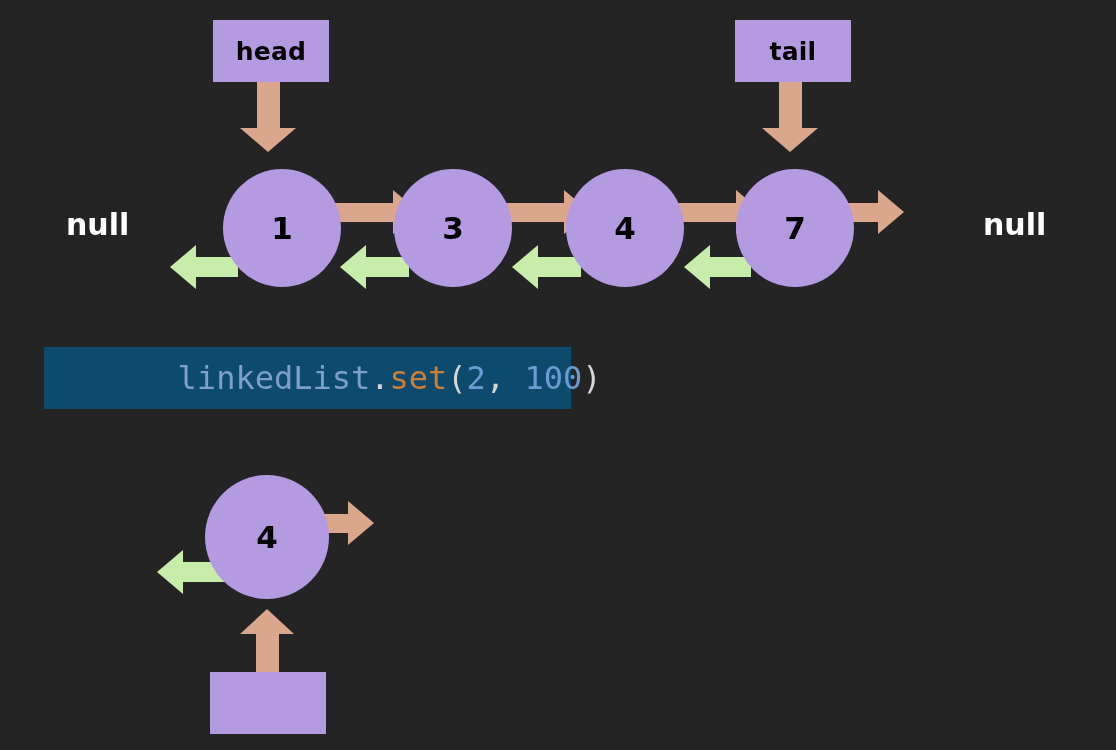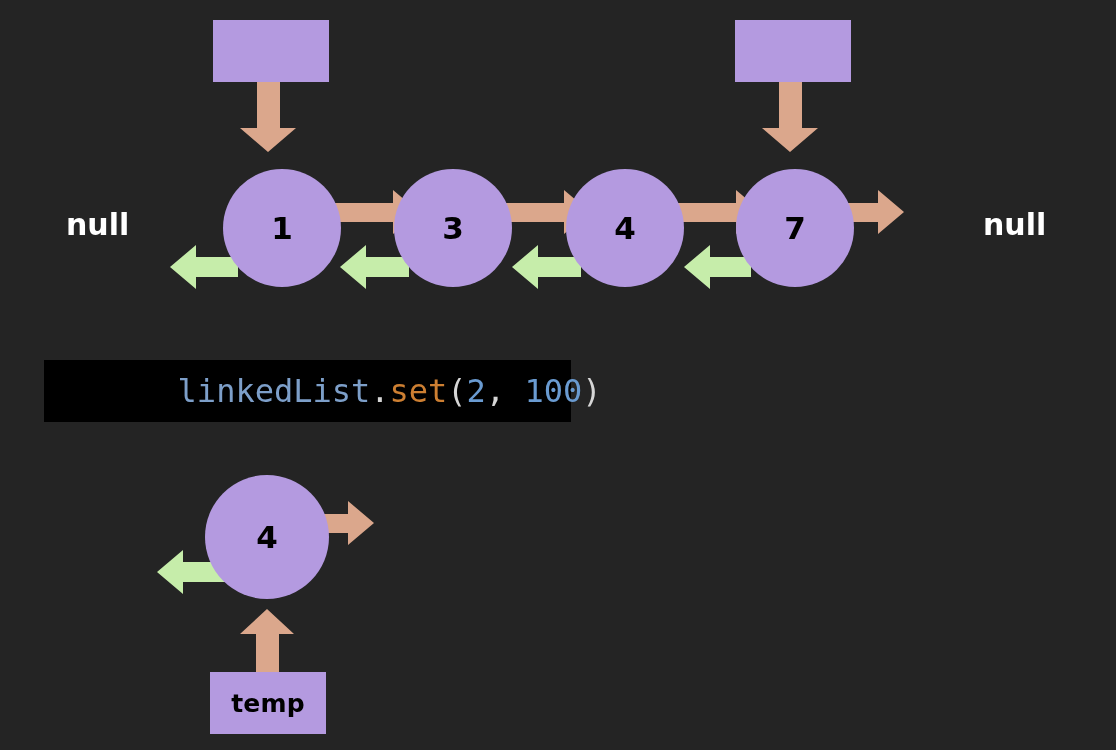--- a/index.html
+++ b/index.html
@@ -55,24 +55,24 @@
     font-size: 31px;
     font-family: "DejaVu Sans", sans-serif;
     display: flex;
     align-items: center;
     justify-content: center;
     pointer-events: none;
   }
   .code-block {
     position: absolute;
     left: 44px;
-    top: 360px;
+    top: 347px;
     width: 527px;
     height: 62px;
-    background: #000000;
+    background: #0c4a6e;
     display: flex;
     align-items: center;
     padding-left: 18px;
     box-sizing: border-box;
   }
   .code-text {
     font-family: "DejaVu Sans Mono", monospace;
     font-size: 32px;
     white-space: pre;
     letter-spacing: 0px;
@@ -112,22 +112,25 @@
     <circle cx="282" cy="228" r="59" fill="#b49ae0"></circle>
     <circle cx="453" cy="228" r="59" fill="#b49ae0"></circle>
     <circle cx="625" cy="228" r="59" fill="#b49ae0"></circle>
     <circle cx="795" cy="228" r="59" fill="#b49ae0"></circle>
 
     <polygon fill="#dba78c" points="310,514 348,514 348,501 374,523 348,545 348,533 310,533"></polygon>
     <polygon fill="#c6edaa" points="235,562 183,562 183,550 157,572 183,594 183,582 235,582"></polygon>
     <circle cx="267" cy="537" r="62" fill="#b49ae0"></circle>
   </svg>
 
-  <div class="ptr-box" style="left:210px; top:672px; width:116px; height:62px;">
-    <span>temp</span>
+  <div class="ptr-box" style="left:213px; top:20px; width:116px; height:62px;">
+    <span>head</span>
+  </div>
+  <div class="ptr-box" style="left:735px; top:20px; width:116px; height:62px;">
+    <span>tail</span>
   </div>
 
   <div class="null-label" style="left:66px; top:207px;">null</div>
   <div class="null-label" style="left:983px; top:207px;">null</div>
 
   <div class="node-val" style="left:223px; top:169px; width:118px; height:118px;">1</div>
   <div class="node-val" style="left:394px; top:169px; width:118px; height:118px;">3</div>
   <div class="node-val" style="left:566px; top:169px; width:118px; height:118px;">4</div>
   <div class="node-val" style="left:736px; top:169px; width:118px; height:118px;">7</div>
   <div class="node-val" style="left:205px; top:475px; width:124px; height:124px;">4</div>

